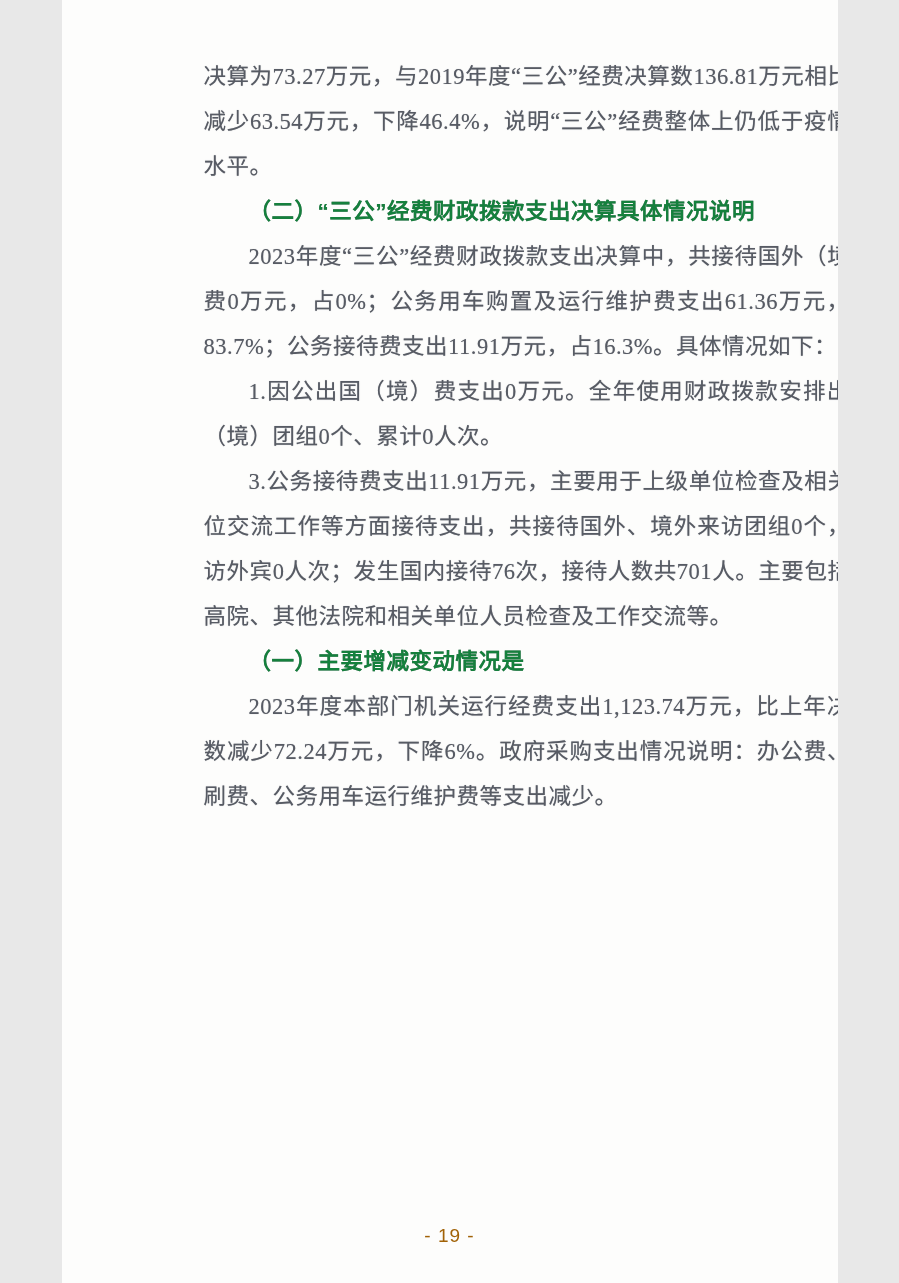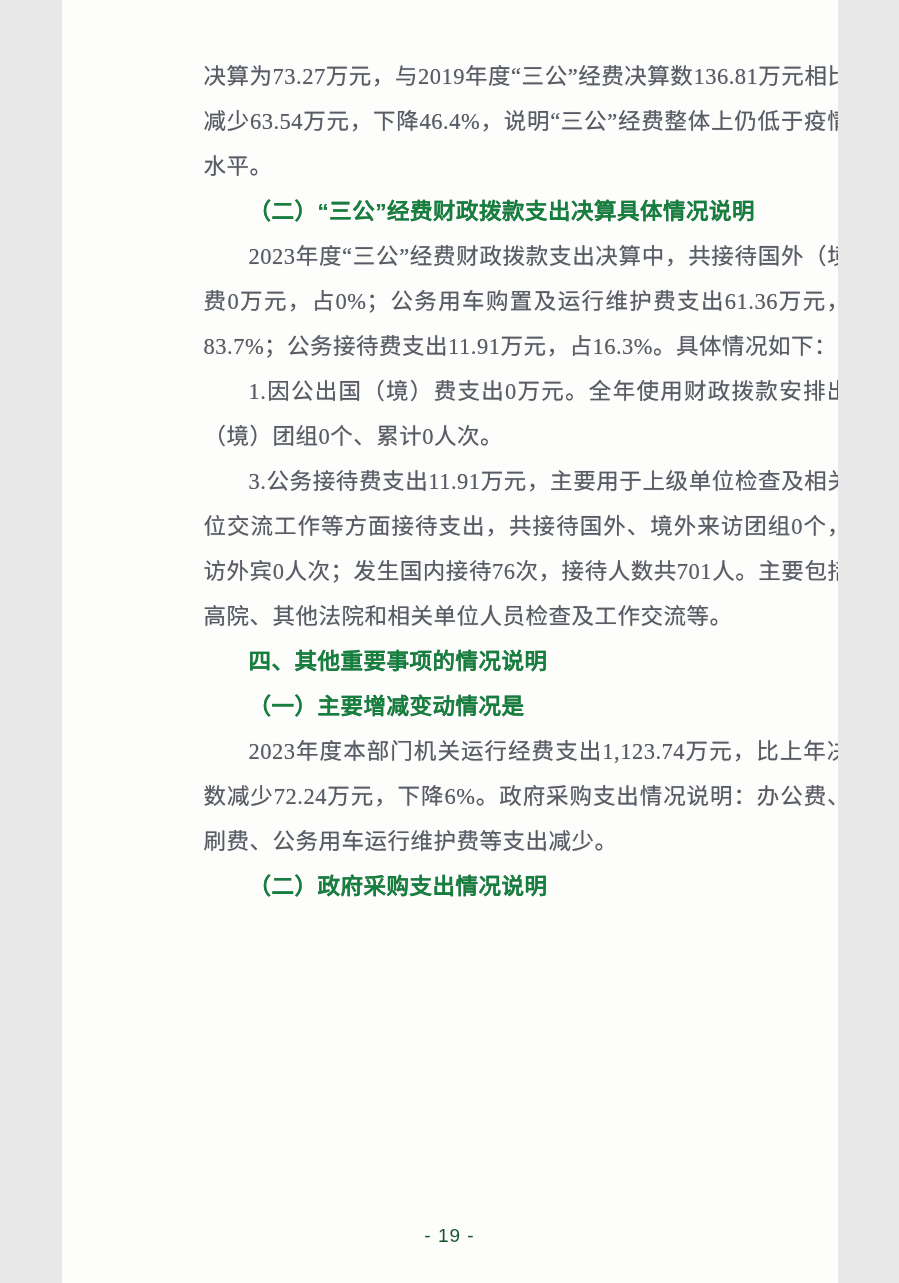--- a/index.html
+++ b/index.html
@@ -43,35 +43,33 @@
     text-shadow: 0 0 0.6px rgba(56, 59, 66, 0.6);
   }
   .page-footer {
     position: absolute;
     left: 0;
     right: 0;
     bottom: 36px;
     text-align: center;
     font-family: "Liberation Sans", "DejaVu Sans", sans-serif;
     font-size: 19px;
-    color: #14532d;
+    color: #a16207;
     letter-spacing: 1px;
   }
 </style>
 </head>
 <body>
 
 <div class="page">
   <main class="content">
     <p class="continued">决算为73.27万元，与2019年度“三公”经费决算数136.81万元相比，减少63.54万元，下降46.4%，说明“三公”经费整体上仍低于疫情前水平。</p>
     <p class="h2">（二）“三公”经费财政拨款支出决算具体情况说明</p>
     <p>2023年度“三公”经费财政拨款支出决算中，共接待国外（境）费0万元，占0%；公务用车购置及运行维护费支出61.36万元，占83.7%；公务接待费支出11.91万元，占16.3%。具体情况如下：</p>
     <p>1.因公出国（境）费支出0万元。全年使用财政拨款安排出国（境）团组0个、累计0人次。</p>
     <p>3.公务接待费支出11.91万元，主要用于上级单位检查及相关单位交流工作等方面接待支出，共接待国外、境外来访团组0个，来访外宾0人次；发生国内接待76次，接待人数共701人。主要包括省高院、其他法院和相关单位人员检查及工作交流等。</p>
-    <p class="h1">四、其他重要事项的情况说明</p>
     <p class="h2">（一）主要增减变动情况是</p>
     <p>2023年度本部门机关运行经费支出1,123.74万元，比上年决算数减少72.24万元，下降6%。政府采购支出情况说明：办公费、印刷费、公务用车运行维护费等支出减少。</p>
-    <p class="h2">（二）政府采购支出情况说明</p>
   </main>
   <footer class="page-footer">
     <span>- 19 -</span>
   </footer>
 </div>
 
 </body></html>

